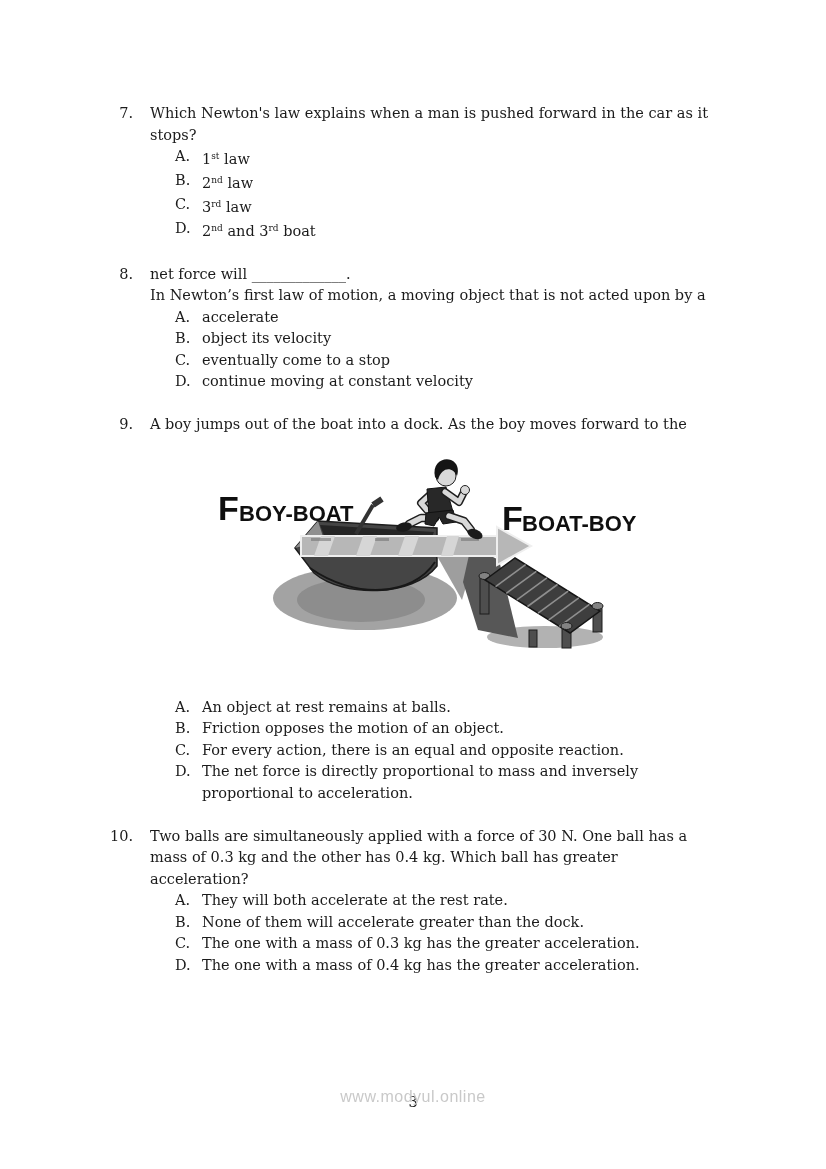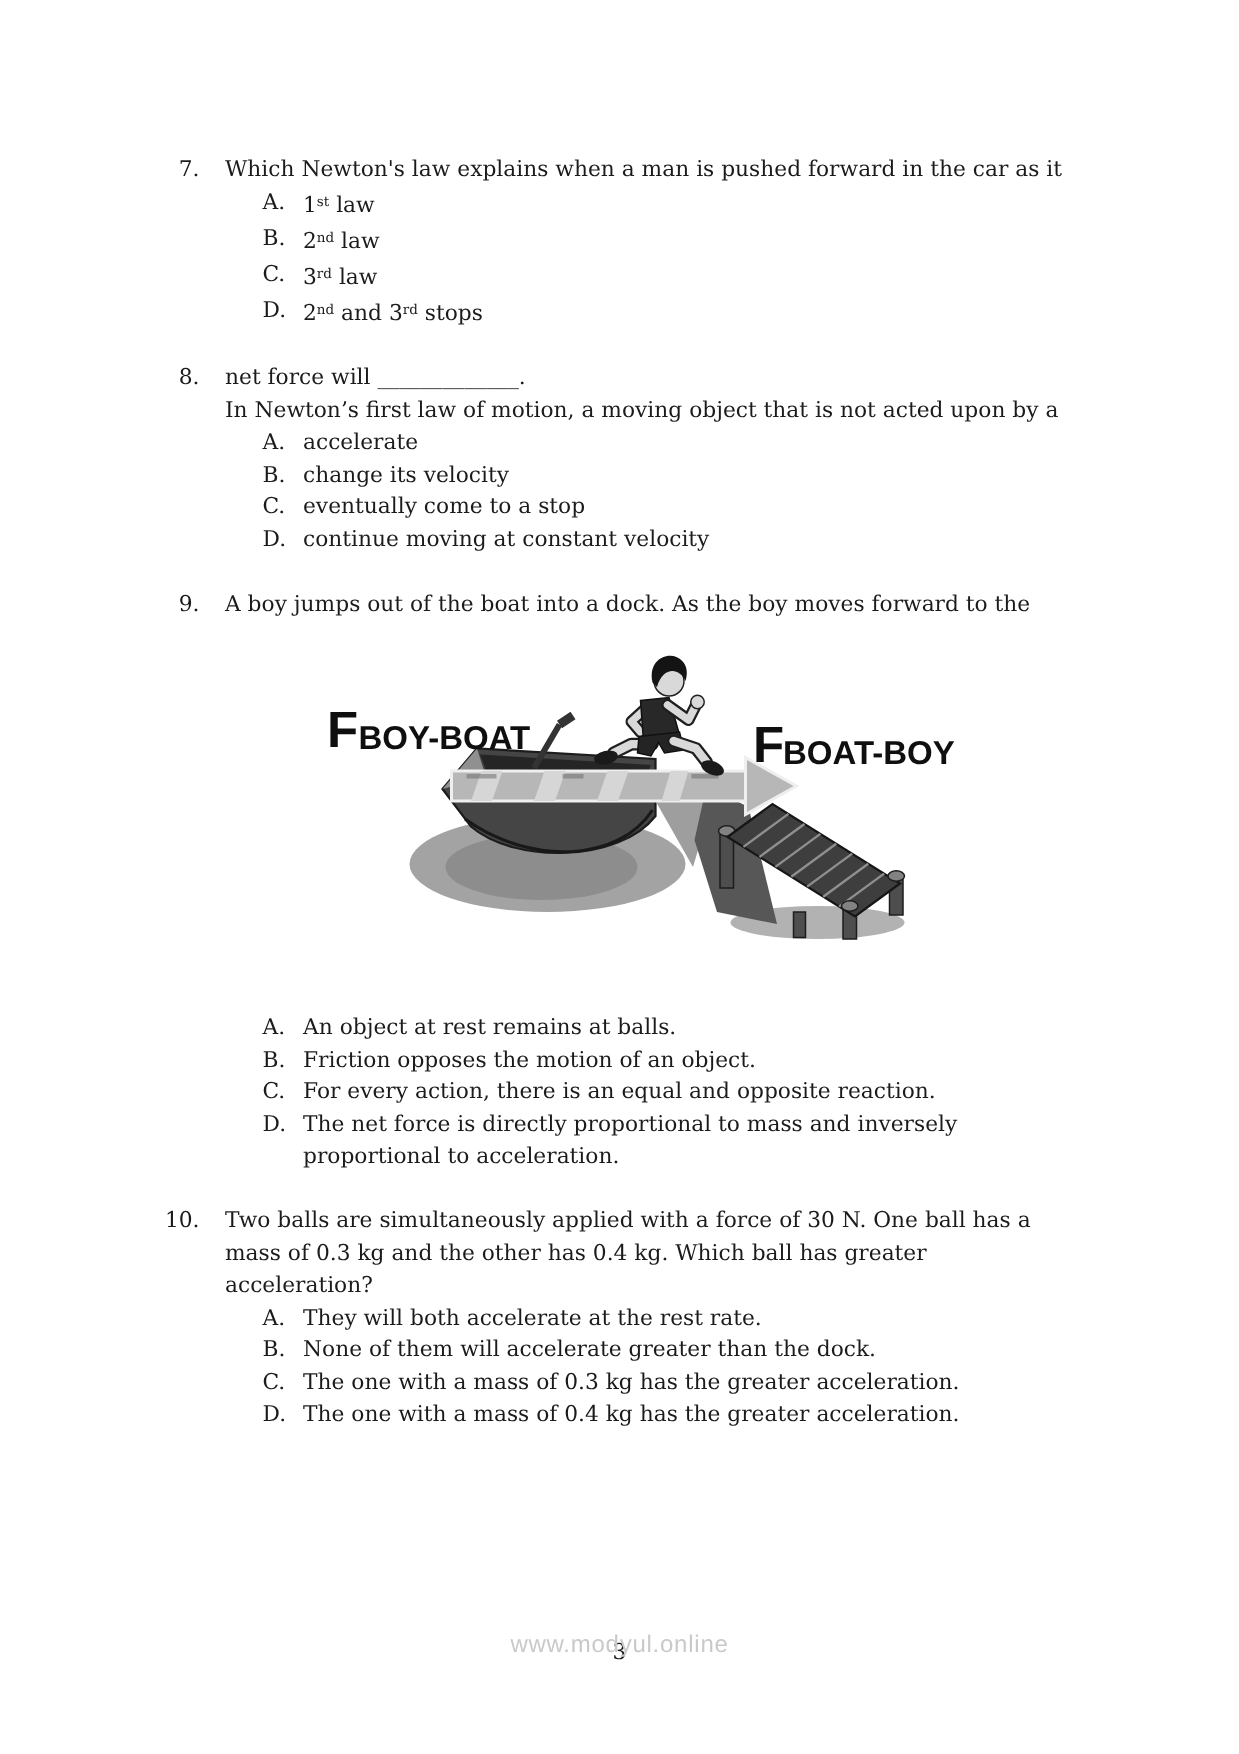--- a/index.html
+++ b/index.html
@@ -33,20 +33,21 @@
 </head>
 <body>
 
 <div class="page">
 
   <div class="content">
       <div class="question">
         <div class="qnum">7.</div>
         <div class="qbody">
           <div class="tline"><span class="seg">Which Newton's law explains when a man is pushed forward in the car as it</span></div>
+          <div class="tline"><span class="seg">stops?</span></div>
           <div class="option">
             <div class="oletter">A.</div>
             <div class="otext">
               <div class="tline"><span class="seg">1</span><span class="sup">st</span><span class="seg"> law</span></div>
             </div>
           </div>
           <div class="option">
             <div class="oletter">B.</div>
             <div class="otext">
               <div class="tline"><span class="seg">2</span><span class="sup">nd</span><span class="seg"> law</span></div>
@@ -54,40 +55,40 @@
           </div>
           <div class="option">
             <div class="oletter">C.</div>
             <div class="otext">
               <div class="tline"><span class="seg">3</span><span class="sup">rd</span><span class="seg"> law</span></div>
             </div>
           </div>
           <div class="option">
             <div class="oletter">D.</div>
             <div class="otext">
-              <div class="tline"><span class="seg">2</span><span class="sup">nd</span><span class="seg"> and 3</span><span class="sup">rd</span><span class="seg"> stops</span></div>
+              <div class="tline"><span class="seg">2</span><span class="sup">nd</span><span class="seg"> and 3</span><span class="sup">rd</span><span class="seg"> boat</span></div>
             </div>
           </div>
         </div>
       </div>
       <div class="question">
         <div class="qnum">8.</div>
         <div class="qbody">
           <div class="tline"><span class="seg">net force will _____________.</span></div>
           <div class="tline"><span class="seg">In Newton’s first law of motion, a moving object that is not acted upon by a</span></div>
           <div class="option">
             <div class="oletter">A.</div>
             <div class="otext">
               <div class="tline"><span class="seg">accelerate</span></div>
             </div>
           </div>
           <div class="option">
             <div class="oletter">B.</div>
             <div class="otext">
-              <div class="tline"><span class="seg">change its velocity</span></div>
+              <div class="tline"><span class="seg">object its velocity</span></div>
             </div>
           </div>
           <div class="option">
             <div class="oletter">C.</div>
             <div class="otext">
               <div class="tline"><span class="seg">eventually come to a stop</span></div>
             </div>
           </div>
           <div class="option">
             <div class="oletter">D.</div>

